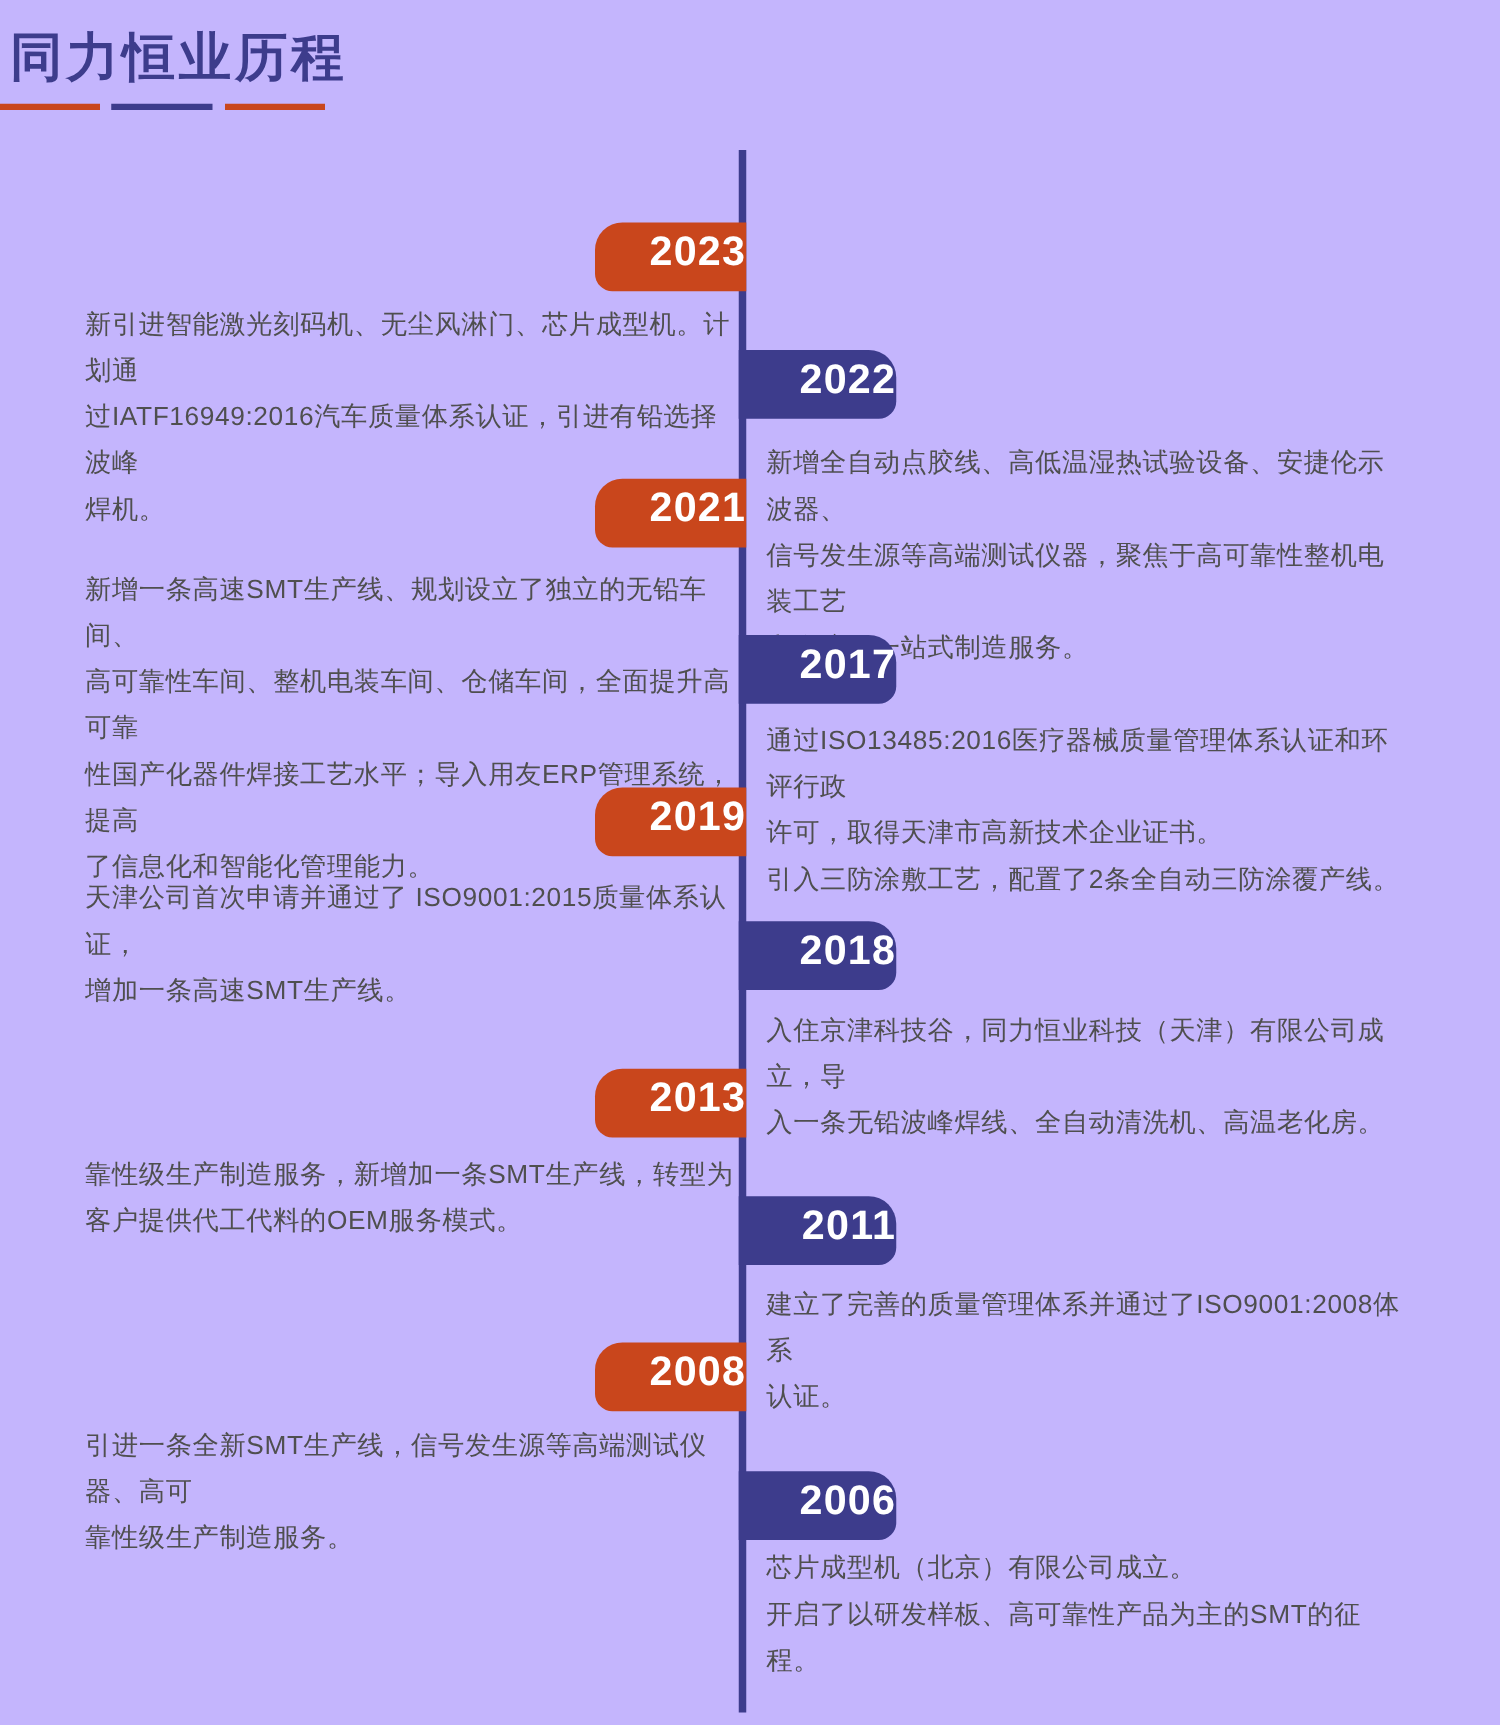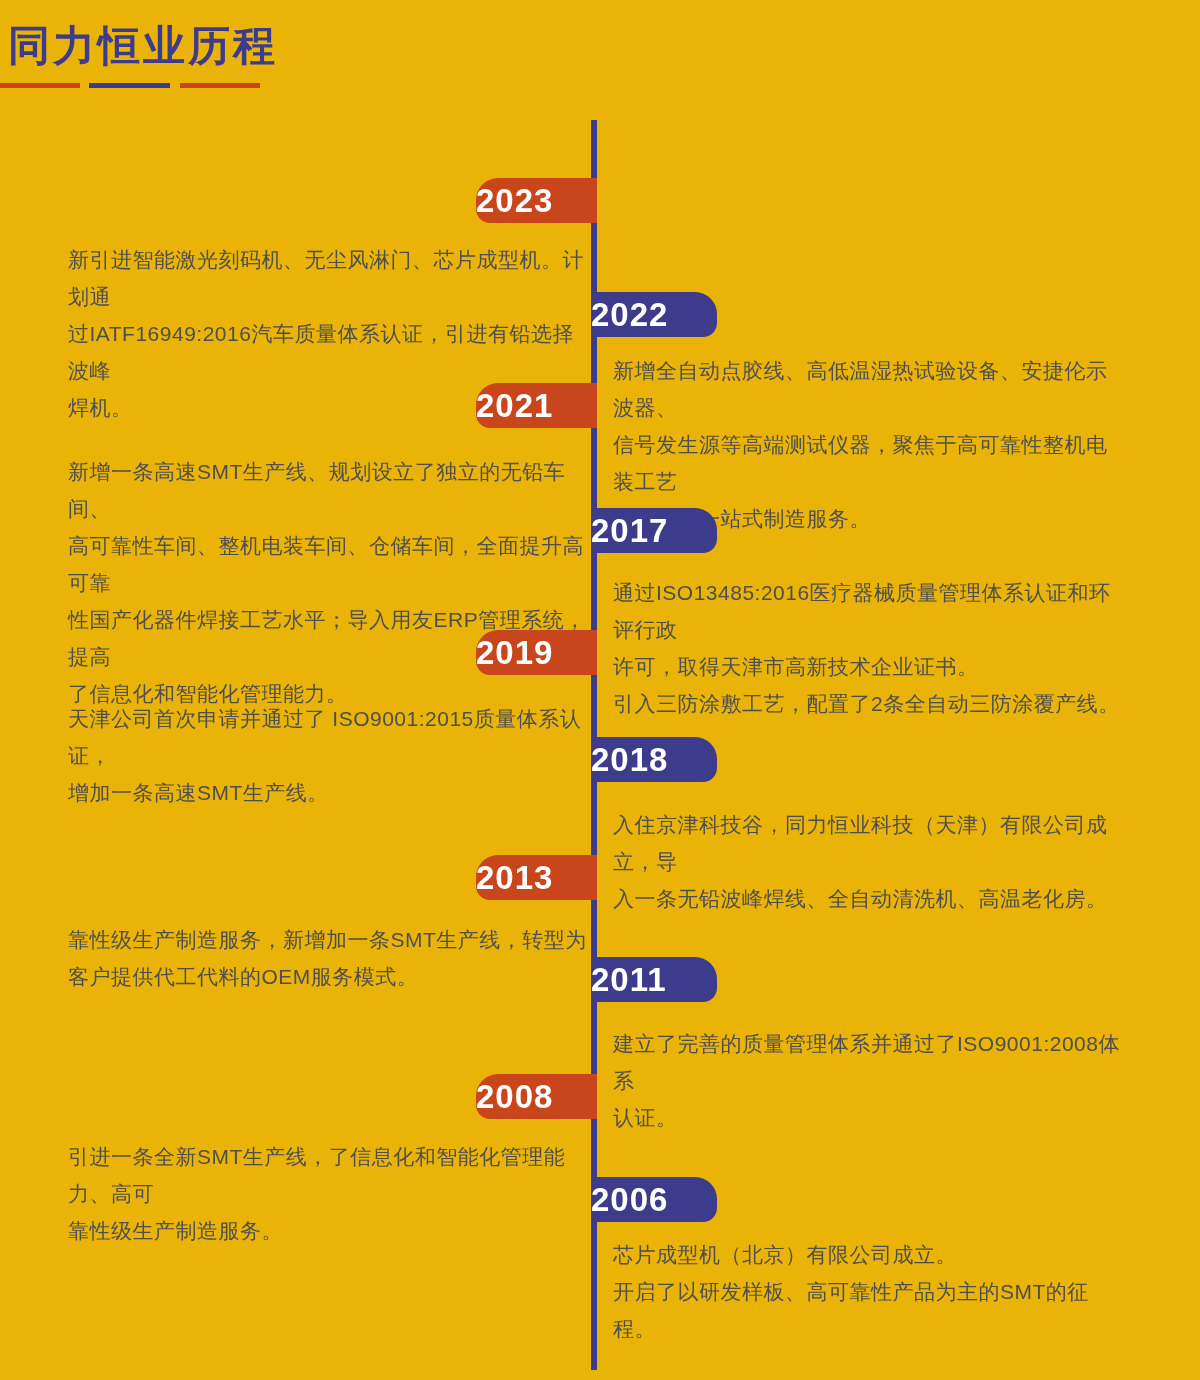--- a/index.html
+++ b/index.html
@@ -1,19 +1,19 @@
 <!DOCTYPE html>
 <html style="--orange: #C9461C; --blue: #3D3C8C; --text_gray: #4F4F4F;"><head>
 <meta charset="utf-8">
 <style>
   html,body { margin:0; padding:0; background:#ffffff; }
   .page {
     position:relative;
     width:1200px; height:1380px;
-    background:#eab308;
+    background:#c4b5fd;
     font-family:"Liberation Sans","DejaVu Sans",sans-serif;
     overflow:hidden;
   }
   .page-title {
     position:absolute; left:8px; top:18px;
     font-size:42px; font-weight:bold;
     color:var(--blue,#3D3C8C);
     letter-spacing:3px;
     white-space:nowrap;
   }
@@ -22,22 +22,22 @@
   .deco-bar.b2 { left:89px;  width:81px; background:var(--blue,#3D3C8C); }
   .deco-bar.b3 { left:180px; width:80px; background:var(--orange,#C9461C); }
 
   .timeline-line {
     position:absolute; left:591px; top:120px;
     width:6px; height:1250px;
     background:var(--blue,#3D3C8C);
   }
 
   .badge {
-    position:absolute; height:45px; line-height:46px;
-    text-align:left; color:#ffffff;
+    position:absolute; height:55px; line-height:46px;
+    text-align:right; color:#ffffff;
     font-size:33px; font-weight:bold;
     letter-spacing:1px;
   }
   .badge.left {
     left:476px; width:121px;
     background:var(--orange,#C9461C);
     border-radius:22px 0 0 14px;
   }
   .badge.right {
     left:591px; width:126px;
@@ -65,21 +65,21 @@
   <div class="deco-bar b2"></div>
   <div class="deco-bar b3"></div>
 
   <div class="timeline-line"></div>
 
   <div class="badge left" style="top:178px">2023</div>
   <div class="desc left" style="top:241px">新引进智能激光刻码机、无尘风淋门、芯片成型机。计划通
 过IATF16949:2016汽车质量体系认证，引进有铅选择波峰
 焊机。</div>
 
-  <div class="badge right" style="top:292px">2022</div>
+  <div class="badge right" style="top:280px">2022</div>
   <div class="desc right" style="top:352px">新增全自动点胶线、高低温湿热试验设备、安捷伦示波器、
 信号发生源等高端测试仪器，聚焦于高可靠性整机电装工艺
 和全流程一站式制造服务。</div>
 
   <div class="badge left" style="top:383px">2021</div>
   <div class="desc left" style="top:453px">新增一条高速SMT生产线、规划设立了独立的无铅车间、
 高可靠性车间、整机电装车间、仓储车间，全面提升高可靠
 性国产化器件焊接工艺水平；导入用友ERP管理系统，提高
 了信息化和智能化管理能力。</div>
 
@@ -98,20 +98,20 @@
 
   <div class="badge left" style="top:855px">2013</div>
   <div class="desc left" style="top:921px">靠性级生产制造服务，新增加一条SMT生产线，转型为
 客户提供代工代料的OEM服务模式。</div>
 
   <div class="badge right" style="top:957px">2011</div>
   <div class="desc right" style="top:1025px">建立了完善的质量管理体系并通过了ISO9001:2008体系
 认证。</div>
 
   <div class="badge left" style="top:1074px">2008</div>
-  <div class="desc left" style="top:1138px">引进一条全新SMT生产线，了信息化和智能化管理能力、高可
+  <div class="desc left" style="top:1138px">引进一条全新SMT生产线，信号发生源等高端测试仪器、高可
 靠性级生产制造服务。</div>
 
   <div class="badge right" style="top:1177px">2006</div>
   <div class="desc right" style="top:1236px">芯片成型机（北京）有限公司成立。
 开启了以研发样板、高可靠性产品为主的SMT的征程。</div>
 
 </div>
 
 </body></html>

